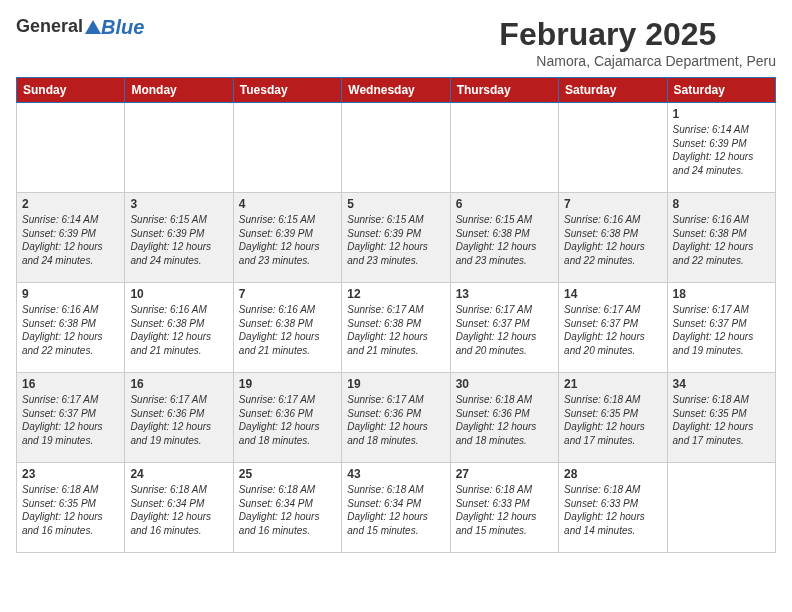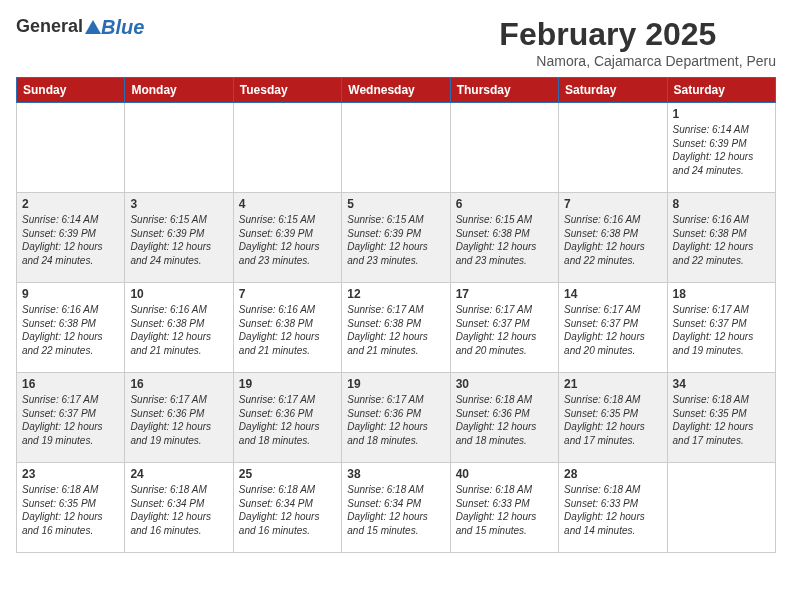--- a/index.html
+++ b/index.html
@@ -219,21 +219,21 @@
 and 21 minutes.</div>
         </td>
         <td>
           <div class="day-number">12</div>
           <div class="day-info" style="white-space: pre-line;">Sunrise: 6:17 AM
 Sunset: 6:38 PM
 Daylight: 12 hours
 and 21 minutes.</div>
         </td>
         <td>
-          <div class="day-number">17</div>
+          <div class="day-number">13</div>
           <div class="day-info" style="white-space: pre-line;">Sunrise: 6:17 AM
 Sunset: 6:37 PM
 Daylight: 12 hours
 and 20 minutes.</div>
         </td>
         <td>
           <div class="day-number">14</div>
           <div class="day-info" style="white-space: pre-line;">Sunrise: 6:17 AM
 Sunset: 6:37 PM
 Daylight: 12 hours
@@ -314,28 +314,28 @@
 and 16 minutes.</div>
         </td>
         <td>
           <div class="day-number">25</div>
           <div class="day-info" style="white-space: pre-line;">Sunrise: 6:18 AM
 Sunset: 6:34 PM
 Daylight: 12 hours
 and 16 minutes.</div>
         </td>
         <td>
-          <div class="day-number">38</div>
+          <div class="day-number">43</div>
           <div class="day-info" style="white-space: pre-line;">Sunrise: 6:18 AM
 Sunset: 6:34 PM
 Daylight: 12 hours
 and 15 minutes.</div>
         </td>
         <td>
-          <div class="day-number">40</div>
+          <div class="day-number">27</div>
           <div class="day-info" style="white-space: pre-line;">Sunrise: 6:18 AM
 Sunset: 6:33 PM
 Daylight: 12 hours
 and 15 minutes.</div>
         </td>
         <td>
           <div class="day-number">28</div>
           <div class="day-info" style="white-space: pre-line;">Sunrise: 6:18 AM
 Sunset: 6:33 PM
 Daylight: 12 hours

